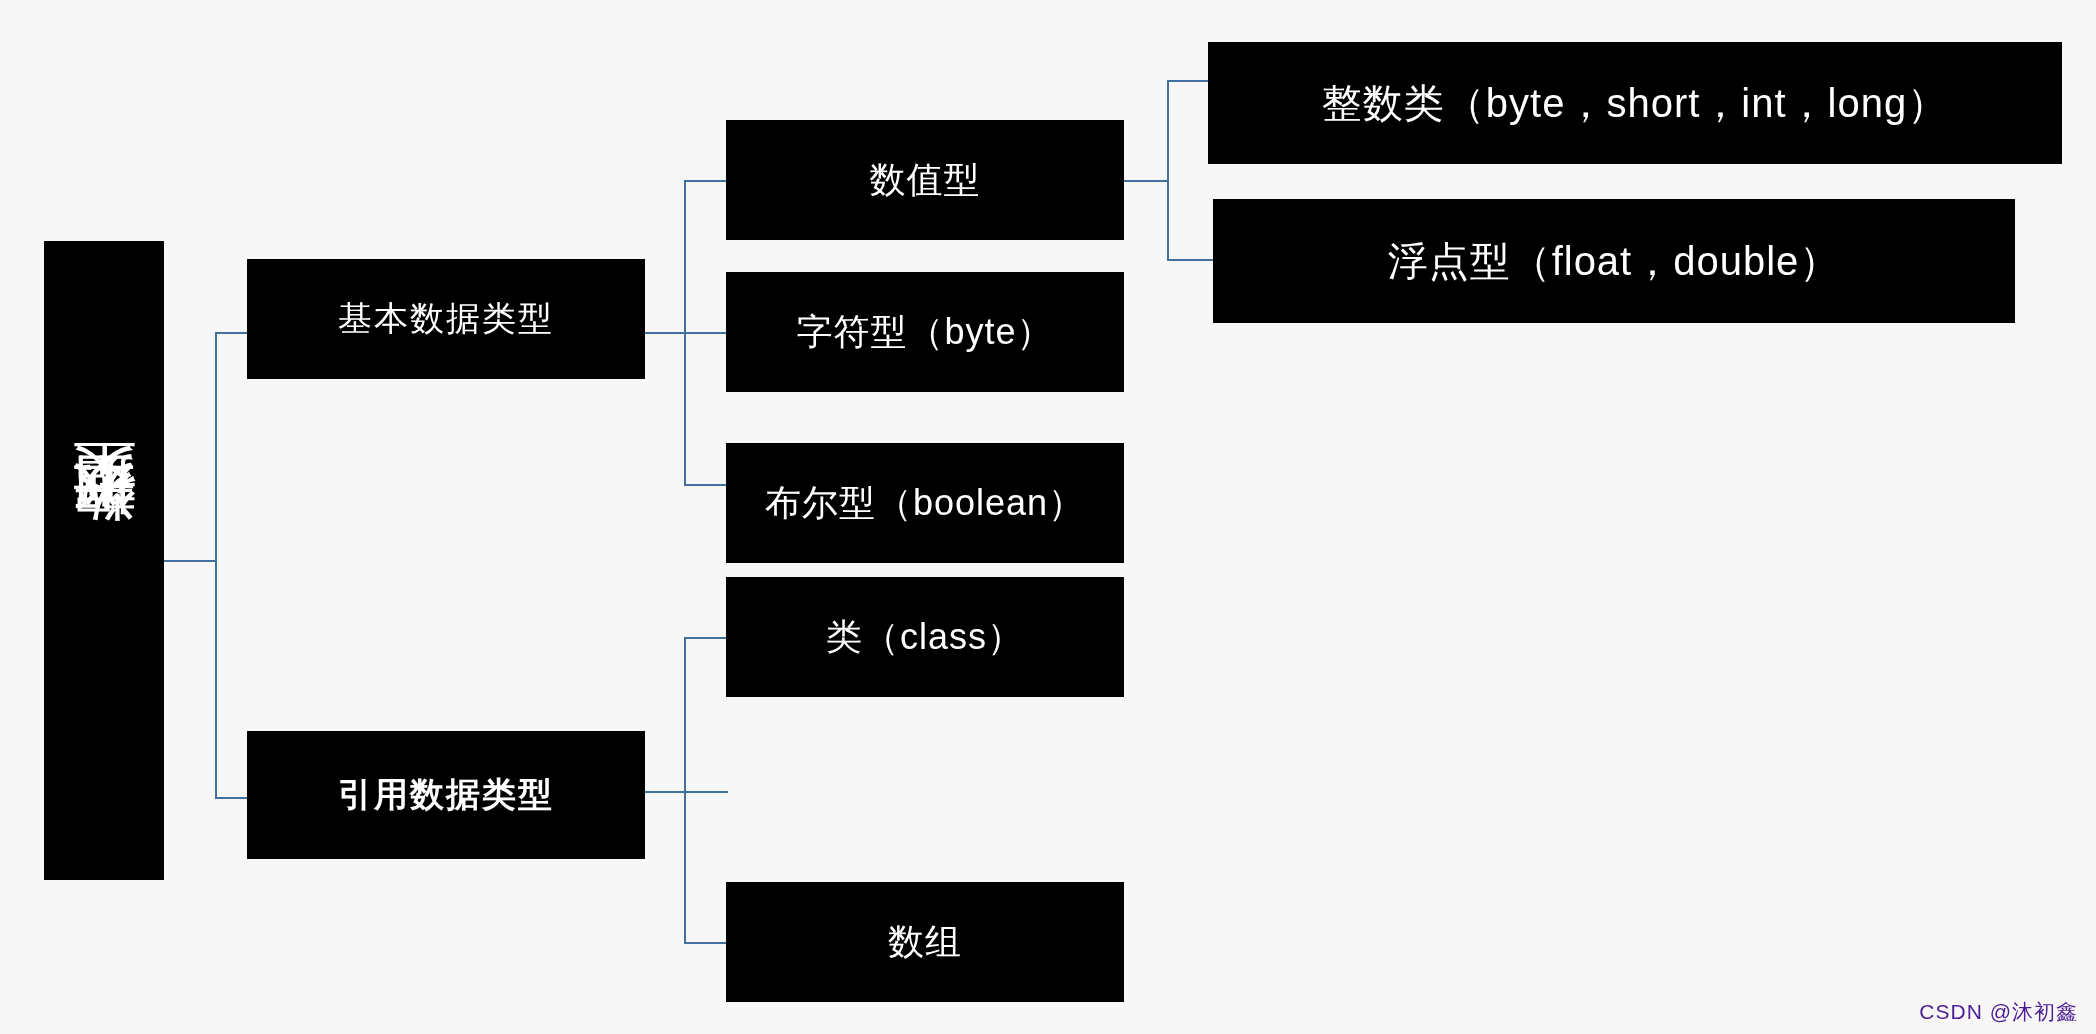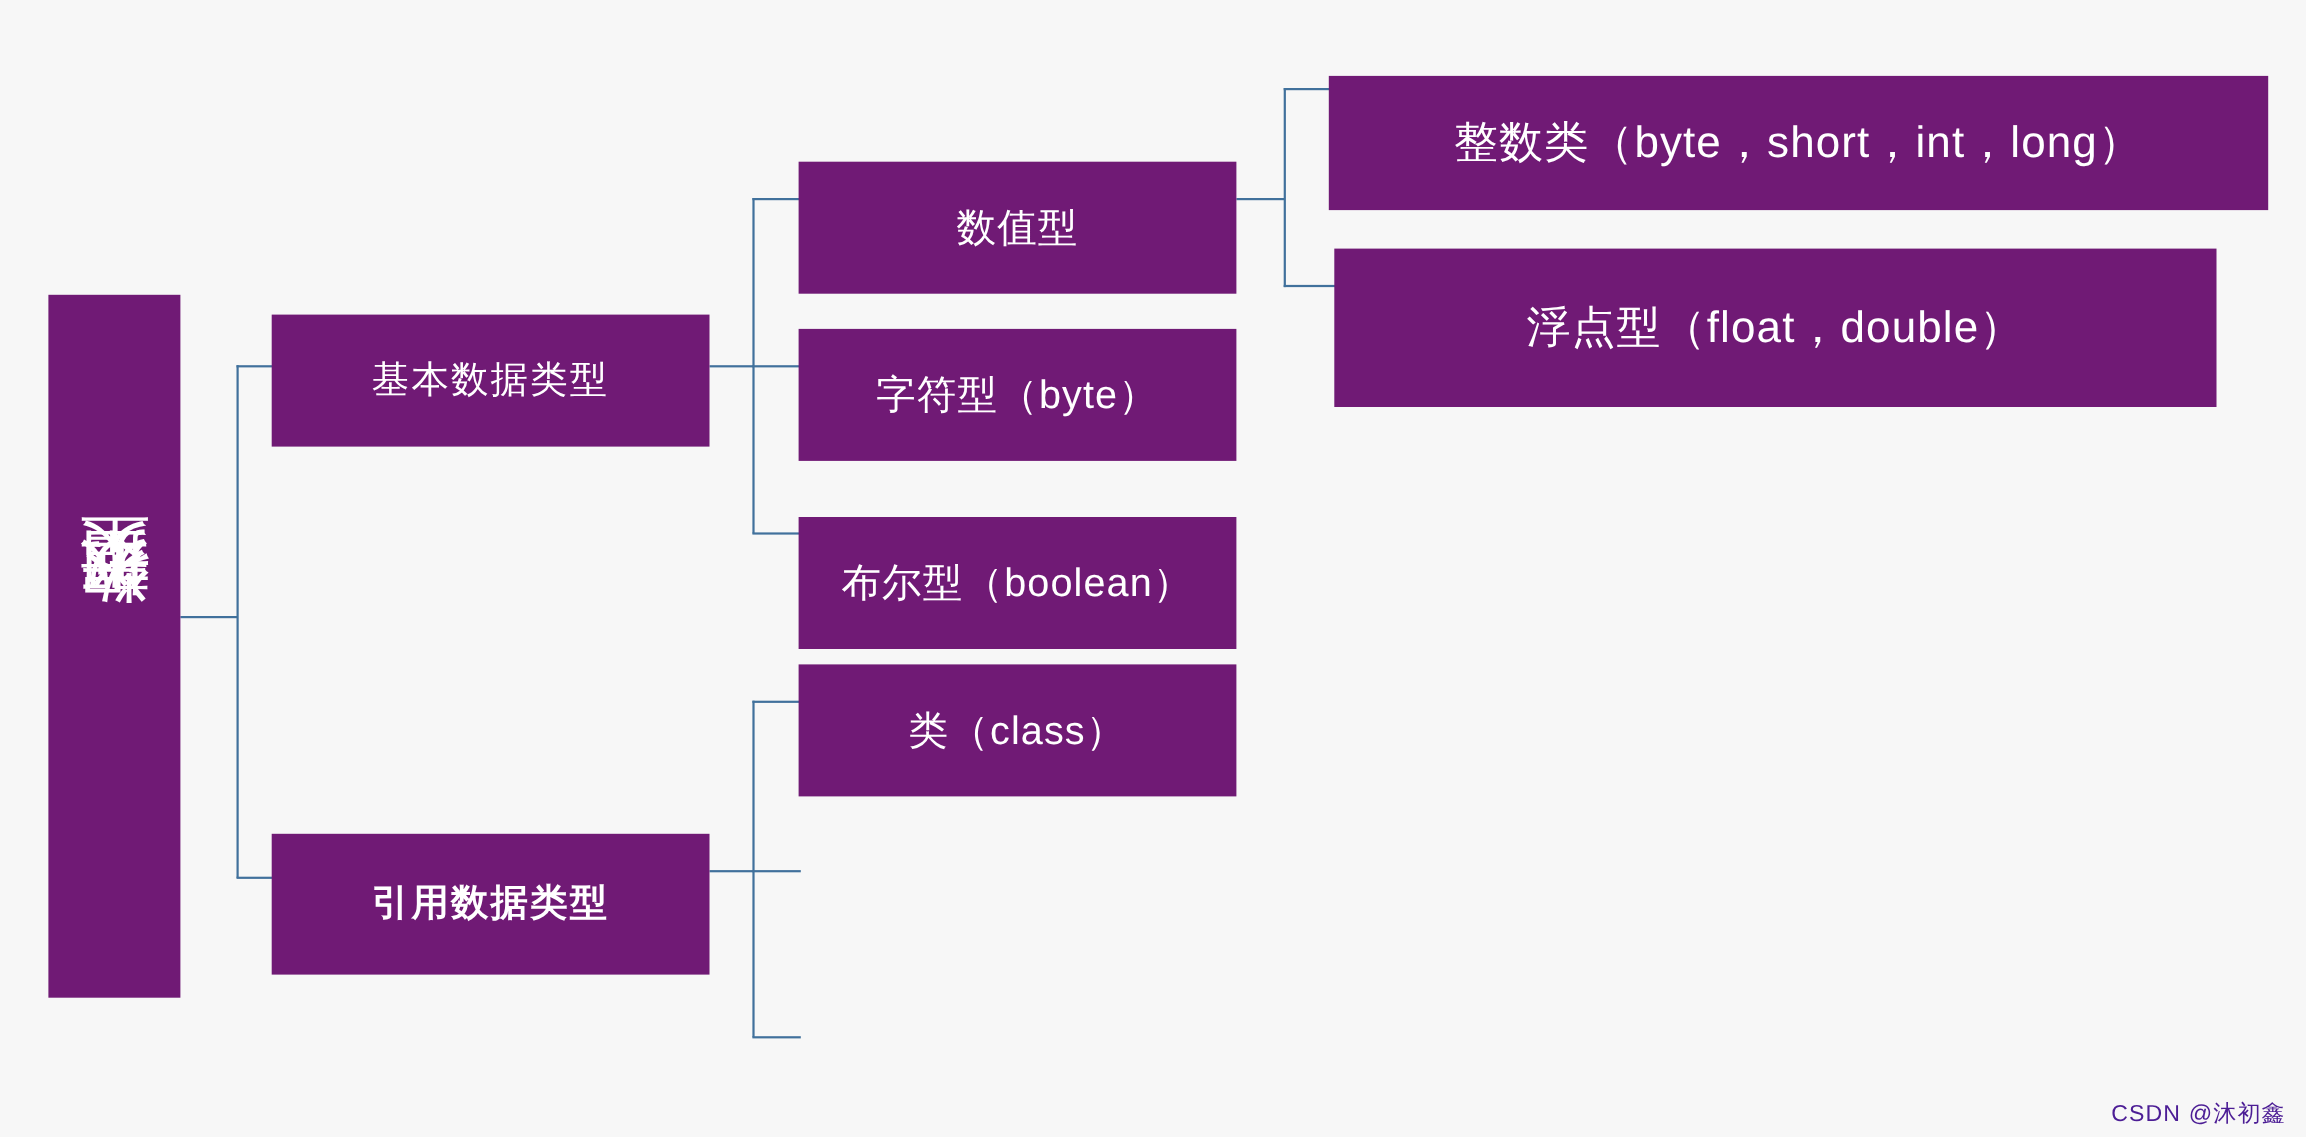--- a/index.html
+++ b/index.html
@@ -10,30 +10,29 @@
   #canvas {
     position: relative;
     width: 2096px;
     height: 1034px;
     background: #f7f7f7;
     overflow: hidden;
     font-family: "Liberation Sans", "DejaVu Sans", sans-serif;
   }
   .node {
     position: absolute;
-    background: #701a75;
+    background: #000000;
     color: #ffffff;
     display: flex;
     align-items: center;
     justify-content: center;
     box-sizing: border-box;
     line-height: 1.15;
     letter-spacing: 0.5px;
     white-space: nowrap;
-    margin-top: 27px;
   }
   .node.root {
     writing-mode: vertical-rl;
     transform: rotate(180deg);
     font-size: 64px;
     letter-spacing: 6px;
   }
   .node.lvl1 { font-size: 34px; letter-spacing: 2px; }
   .node.lvl2 { font-size: 36px; letter-spacing: 1px; }
   .node.lvl3 { font-size: 40px; letter-spacing: 1px; }
@@ -90,20 +89,21 @@
 
   <div class="node lvl2" style="left:726px; top:120px; width:398px; height:120px;">数值型</div>
 
   <div class="node lvl2" style="left:726px; top:272px; width:398px; height:120px;">字符型（byte）</div>
 
   <div class="node lvl2" style="left:726px; top:443px; width:398px; height:120px;">布尔型（boolean）</div>
 
   <div class="node lvl2" style="left:726px; top:577px; width:398px; height:120px;">类（class）</div>
 
 
+  <div class="node lvl2" style="left:726px; top:882px; width:398px; height:120px;">数组</div>
 
   <div class="node lvl3" style="left:1208px; top:42px; width:854px; height:122px;">整数类（byte，short，int，long）</div>
 
-  <div class="node lvl3" style="left:1213px; top:199px; width:802px; height:144px;">浮点型（float，double）</div>
+  <div class="node lvl3" style="left:1213px; top:199px; width:802px; height:124px;">浮点型（float，double）</div>
 
   <div id="watermark">CSDN @沐初鑫</div>
 
 </div>
 
 </body></html>

